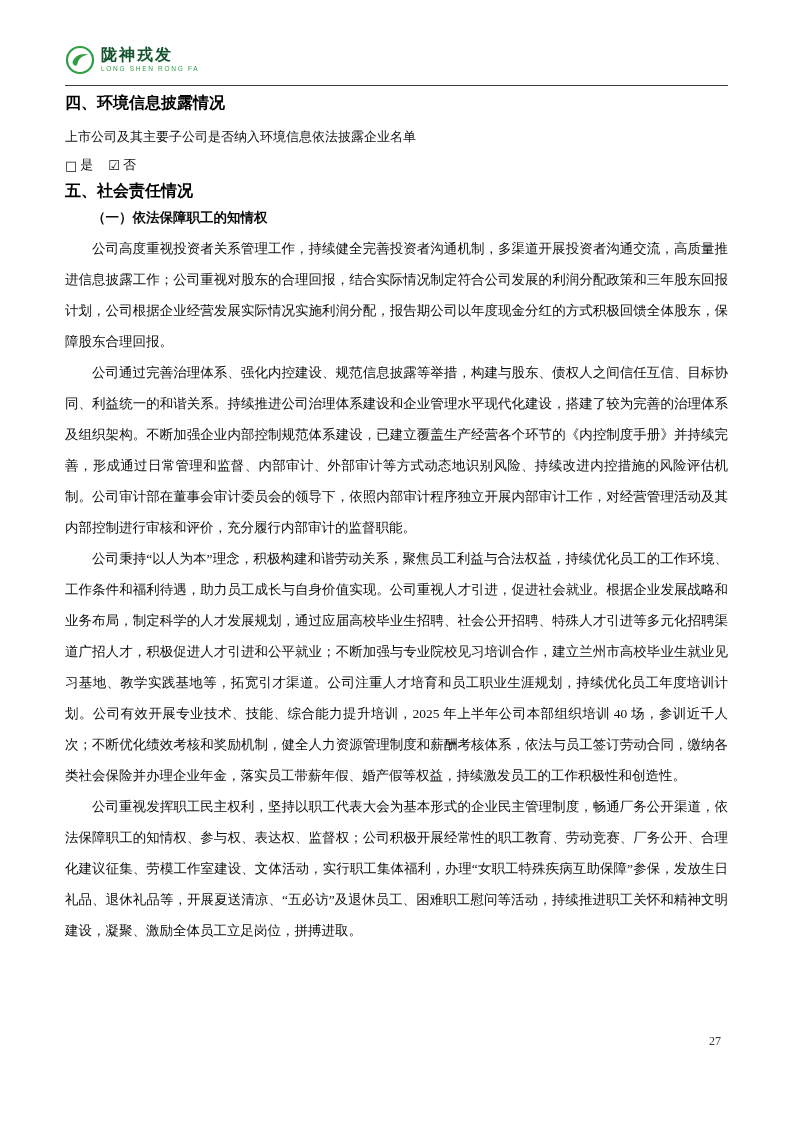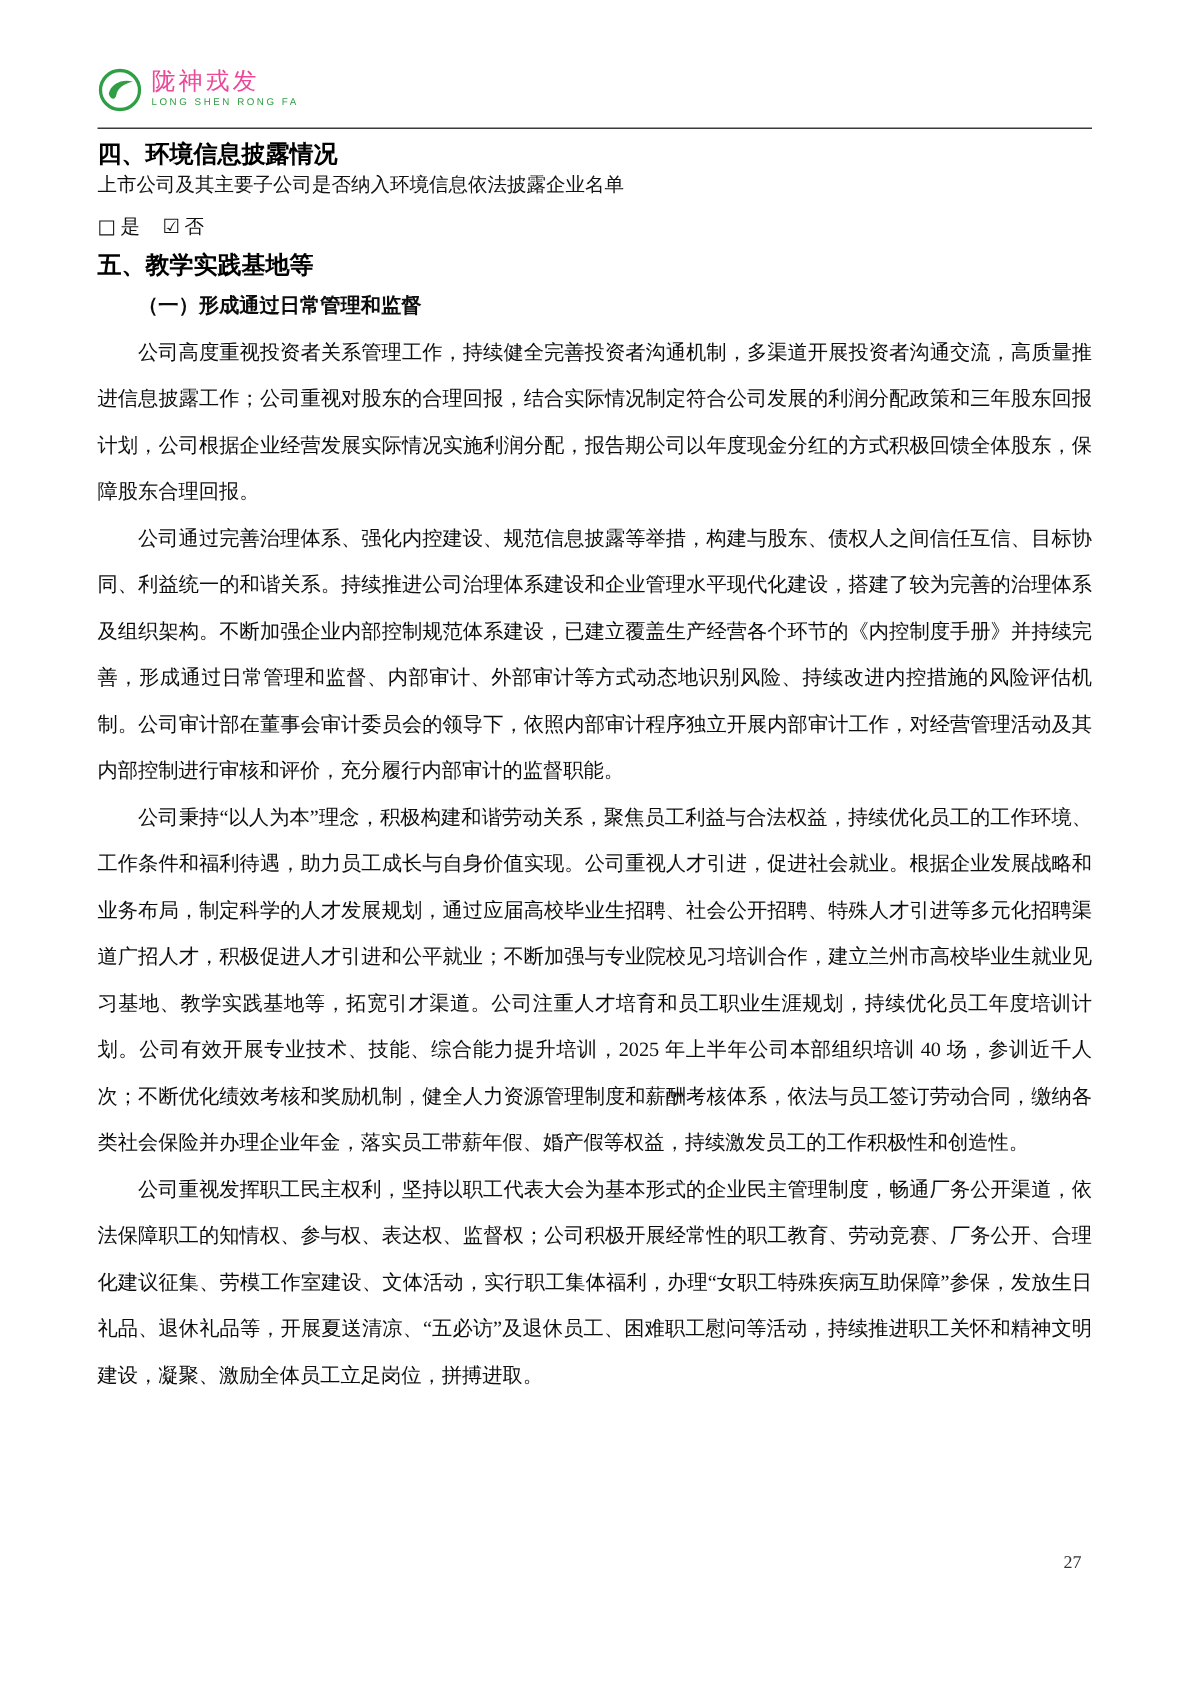--- a/index.html
+++ b/index.html
@@ -18,38 +18,38 @@
   }
   .header {
     display: flex;
     justify-content: space-between;
     align-items: center;
     height: 36px;
   }
   .logo { display: flex; align-items: center; gap: 6px; }
   .logo-wordmark { display: flex; flex-direction: column; line-height: 1; }
   .logo-cn {
-    color: #ec4899; font-weight: normal; font-size: 16px;
+    color: #14532d; font-weight: bold; font-size: 16px;
     letter-spacing: 2px;
     font-family: "Liberation Sans", "DejaVu Sans", sans-serif;
   }
   .logo-en {
     color: #2f9e45; font-size: 6.5px; letter-spacing: 1.7px;
     margin-top: 3px;
     font-family: "Liberation Sans", "DejaVu Sans", sans-serif;
   }
   .doc-title { font-size: 12px; color: #1c1c1c; }
   .header-rule { border-top: 1px solid #3a3a3a; margin-top: 7px; }
 
   .sec-heading {
     font-family: Liberation Serif, serif;
     font-size: 16px; font-weight: bold; color: #000;
     margin-top: 7px;
   }
-  .question { font-size: 13px; }
+  .question { font-size: 13px; margin-top: 14px; }
   .options { margin-top: 10px; font-size: 13px; display: flex; align-items: center; }
   .box { font-family: "DejaVu Sans", sans-serif; font-size: 13px; margin-right: 3px; }
   .opt { display: inline-flex; align-items: center; }
   .opt-no { margin-left: 15px; }
 
   .body-para {
     font-size: 13.5px;
     line-height: 31px;
     text-align: justify;
     text-indent: 2em;
@@ -91,24 +91,24 @@
     <span class="opt">
       <span class="box">□</span>
       <span class="opt-label">是</span>
     </span>
     <span class="opt opt-no">
       <span class="box">☑</span>
       <span class="opt-label">否</span>
     </span>
   </div>
 
-  <h2 class="sec-heading">五、教学实践基地等</h2>
+  <h2 class="sec-heading">五、社会责任情况</h2>
 
 
-  <p class="body-para sub-heading">（一）形成通过日常管理和监督</p>
+  <p class="body-para sub-heading">（一）依法保障职工的知情权</p>
 
   <p class="body-para">公司高度重视投资者关系管理工作，持续健全完善投资者沟通机制，多渠道开展投资者沟通交流，高质量推进信息披露工作；公司重视对股东的合理回报，结合实际情况制定符合公司发展的利润分配政策和三年股东回报计划，公司根据企业经营发展实际情况实施利润分配，报告期公司以年度现金分红的方式积极回馈全体股东，保障股东合理回报。</p>
 
   <p class="body-para">公司通过完善治理体系、强化内控建设、规范信息披露等举措，构建与股东、债权人之间信任互信、目标协同、利益统一的和谐关系。持续推进公司治理体系建设和企业管理水平现代化建设，搭建了较为完善的治理体系及组织架构。不断加强企业内部控制规范体系建设，已建立覆盖生产经营各个环节的《内控制度手册》并持续完善，形成通过日常管理和监督、内部审计、外部审计等方式动态地识别风险、持续改进内控措施的风险评估机制。公司审计部在董事会审计委员会的领导下，依照内部审计程序独立开展内部审计工作，对经营管理活动及其内部控制进行审核和评价，充分履行内部审计的监督职能。</p>
 
 
   <p class="body-para">公司秉持“以人为本”理念，积极构建和谐劳动关系，聚焦员工利益与合法权益，持续优化员工的工作环境、工作条件和福利待遇，助力员工成长与自身价值实现。公司重视人才引进，促进社会就业。根据企业发展战略和业务布局，制定科学的人才发展规划，通过应届高校毕业生招聘、社会公开招聘、特殊人才引进等多元化招聘渠道广招人才，积极促进人才引进和公平就业；不断加强与专业院校见习培训合作，建立兰州市高校毕业生就业见习基地、教学实践基地等，拓宽引才渠道。公司注重人才培育和员工职业生涯规划，持续优化员工年度培训计划。公司有效开展专业技术、技能、综合能力提升培训，2025 年上半年公司本部组织培训 40 场，参训近千人次；不断优化绩效考核和奖励机制，健全人力资源管理制度和薪酬考核体系，依法与员工签订劳动合同，缴纳各类社会保险并办理企业年金，落实员工带薪年假、婚产假等权益，持续激发员工的工作积极性和创造性。</p>
 
   <p class="body-para">公司重视发挥职工民主权利，坚持以职工代表大会为基本形式的企业民主管理制度，畅通厂务公开渠道，依法保障职工的知情权、参与权、表达权、监督权；公司积极开展经常性的职工教育、劳动竞赛、厂务公开、合理化建议征集、劳模工作室建设、文体活动，实行职工集体福利，办理“女职工特殊疾病互助保障”参保，发放生日礼品、退休礼品等，开展夏送清凉、“五必访”及退休员工、困难职工慰问等活动，持续推进职工关怀和精神文明建设，凝聚、激励全体员工立足岗位，拼搏进取。</p>
 

